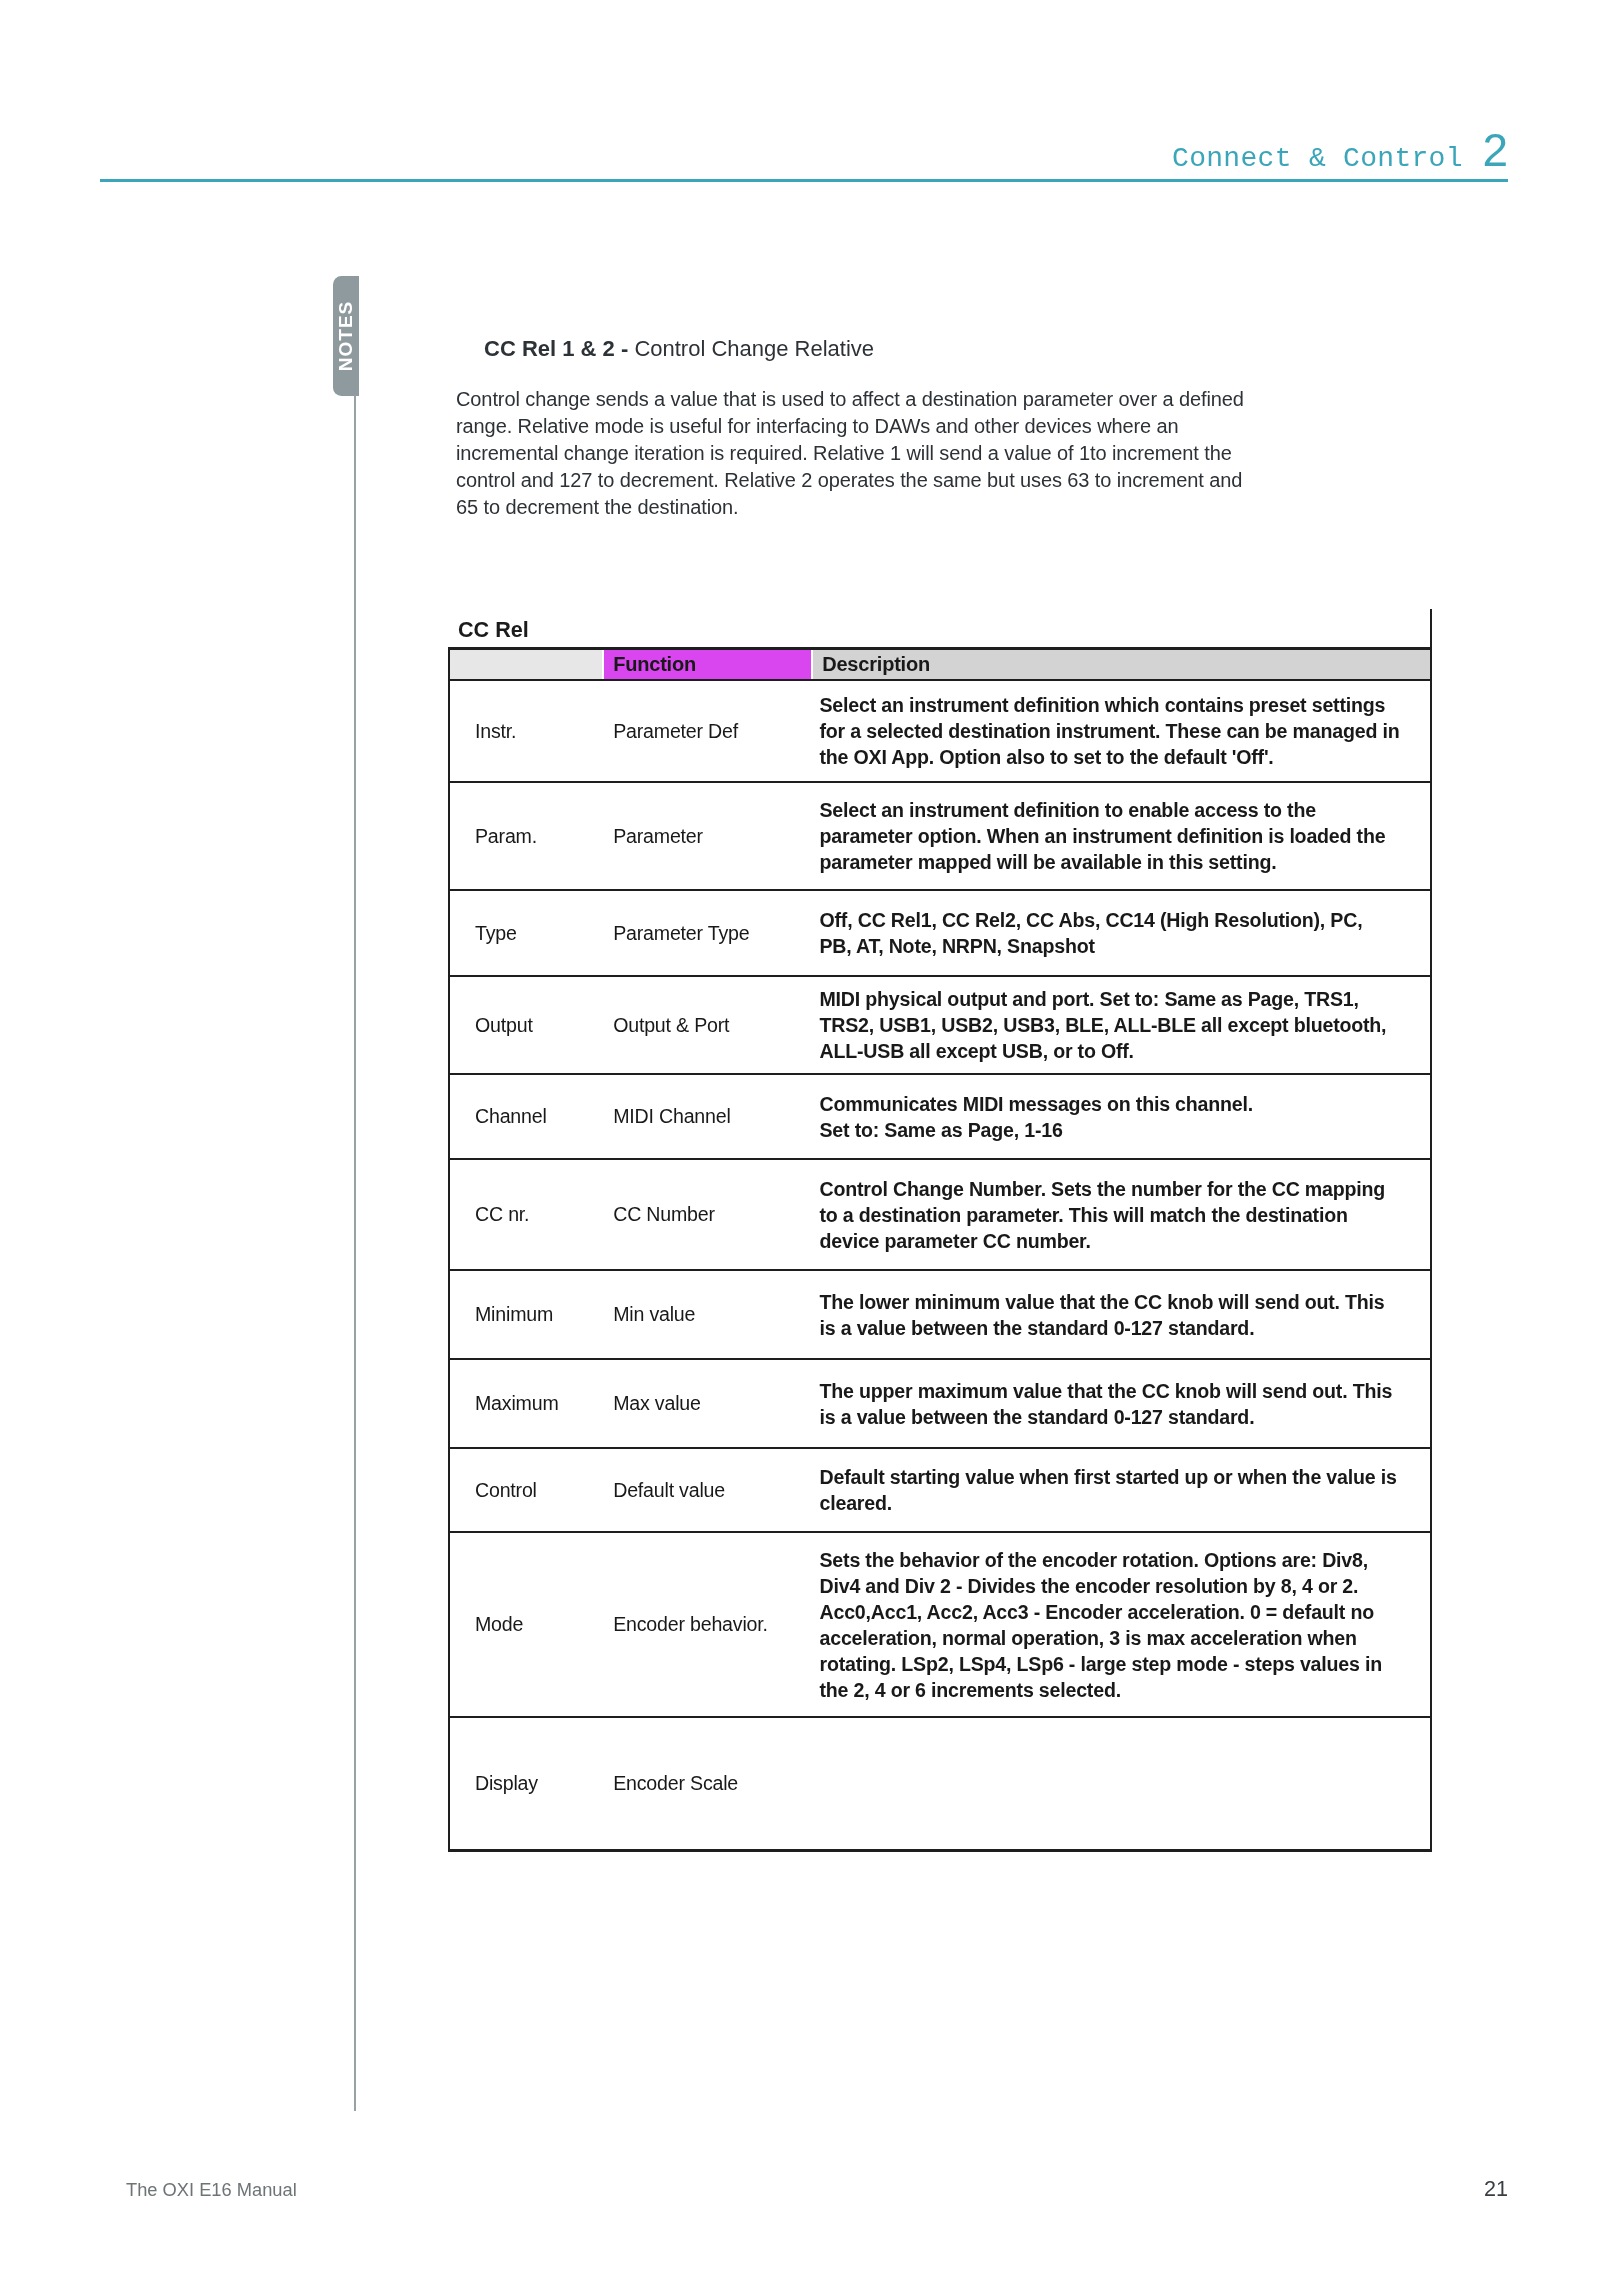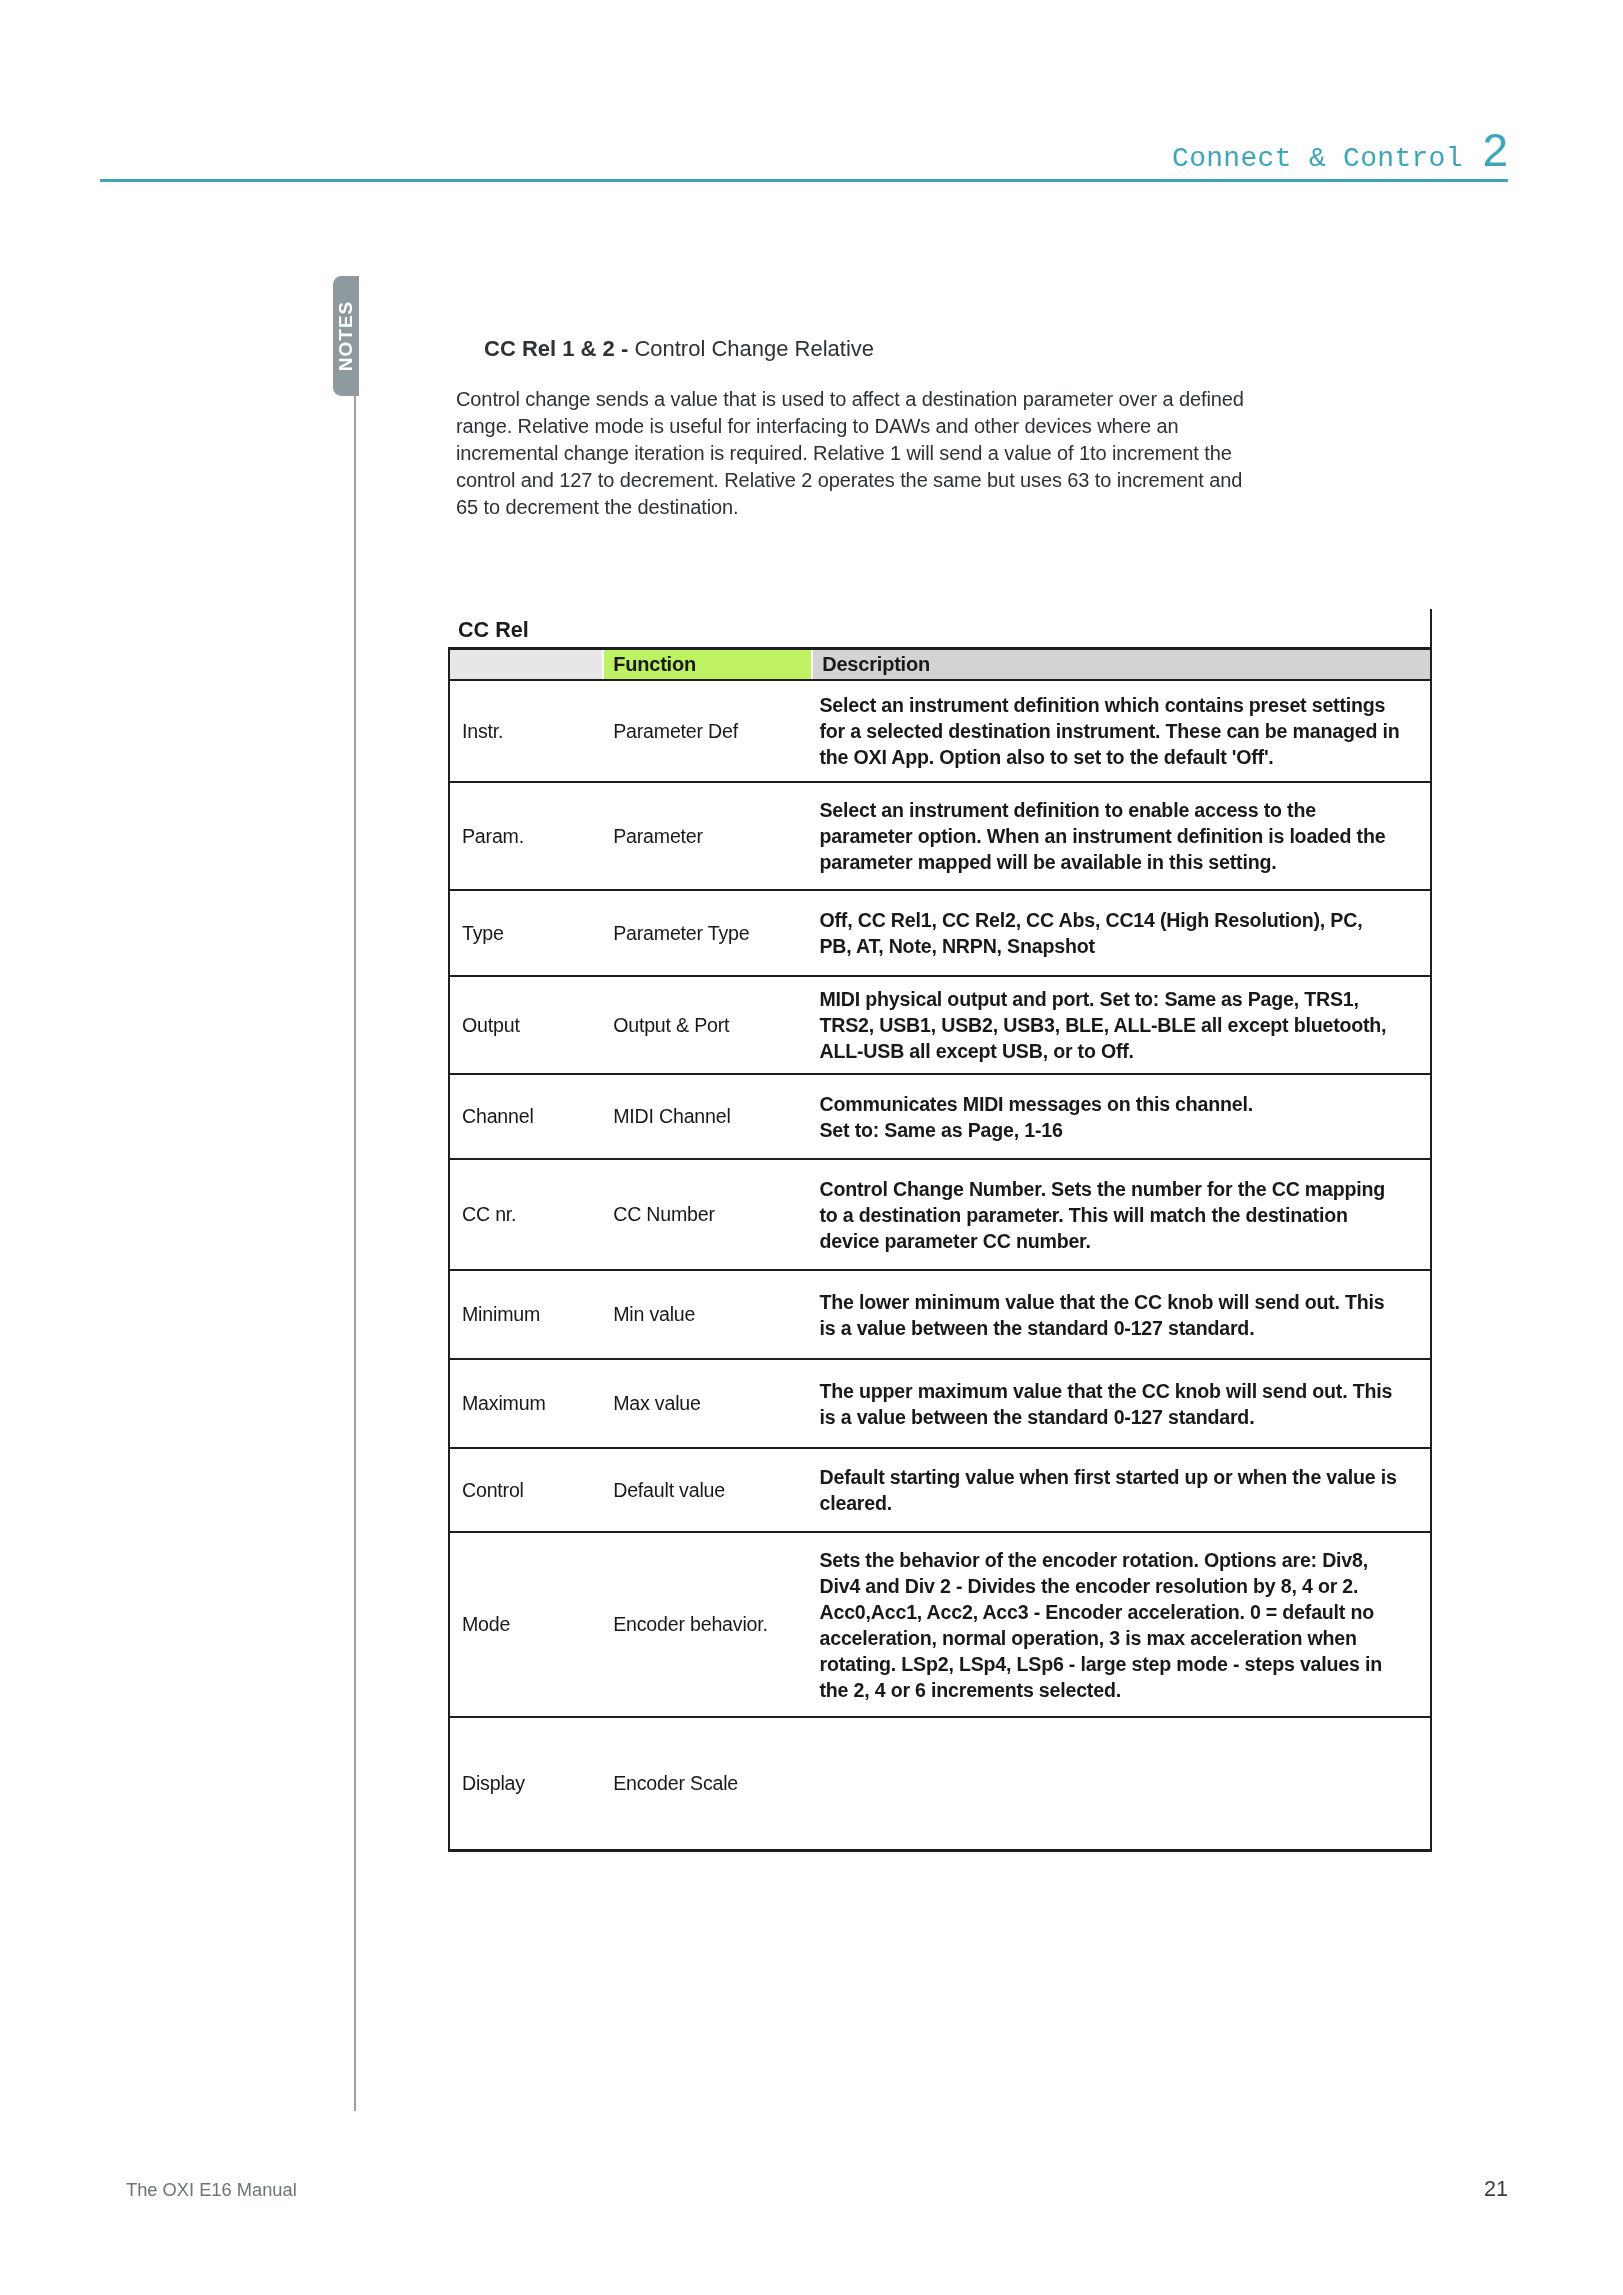--- a/index.html
+++ b/index.html
@@ -61,28 +61,28 @@
   }
   .thead{
     display:grid;grid-template-columns:154px 209px 1fr;
     min-height:29px;border-bottom:2.6px solid #1E1E1E;
   }
   .thead .hc{
     display:flex;align-items:center;padding-left:9.2px;
     font-weight:bold;font-size:20px;
   }
   .hc-blank{background:#E7E7E7;border-right:2.6px solid #ffffff;}
-  .hc-function{background:#bef264;border-right:2.6px solid #ffffff;}
+  .hc-function{background:#d946ef;border-right:2.6px solid #ffffff;}
   .hc-description{background:#D3D3D3;}
   .trow{
     display:grid;grid-template-columns:154px 209px 1fr;
     box-sizing:border-box;
   }
   .trow + .trow{border-top:2px solid #1E1E1E;}
-  .trow .c1{display:flex;align-items:center;padding-left:12px;}
+  .trow .c1{display:flex;align-items:center;padding-left:25px;}
   .trow .c2{display:flex;align-items:center;padding-left:9.2px;}
   .trow .c3{
     display:flex;align-items:center;padding:9.2px 3.9px 9.2px 6.5px;
     line-height:26px;white-space:pre-line;font-weight:bold;
   }
   
   .page-footer{
     position:absolute;left:126px;top:2176px;width:1382px;
     display:flex;justify-content:space-between;align-items:baseline;gap:21px;
   }

